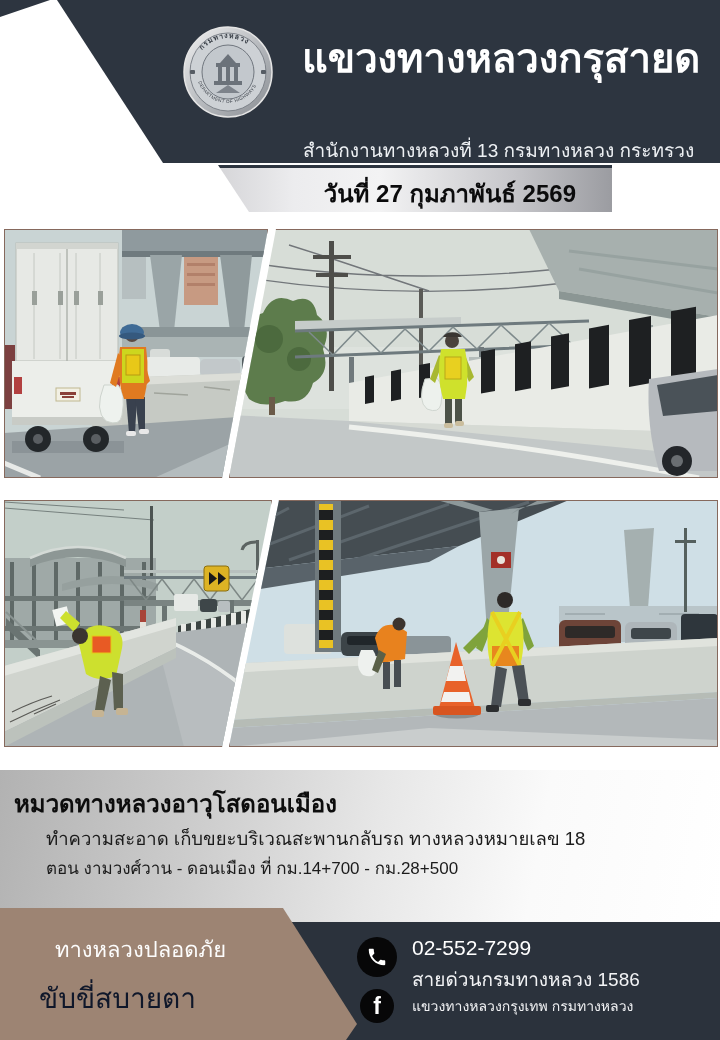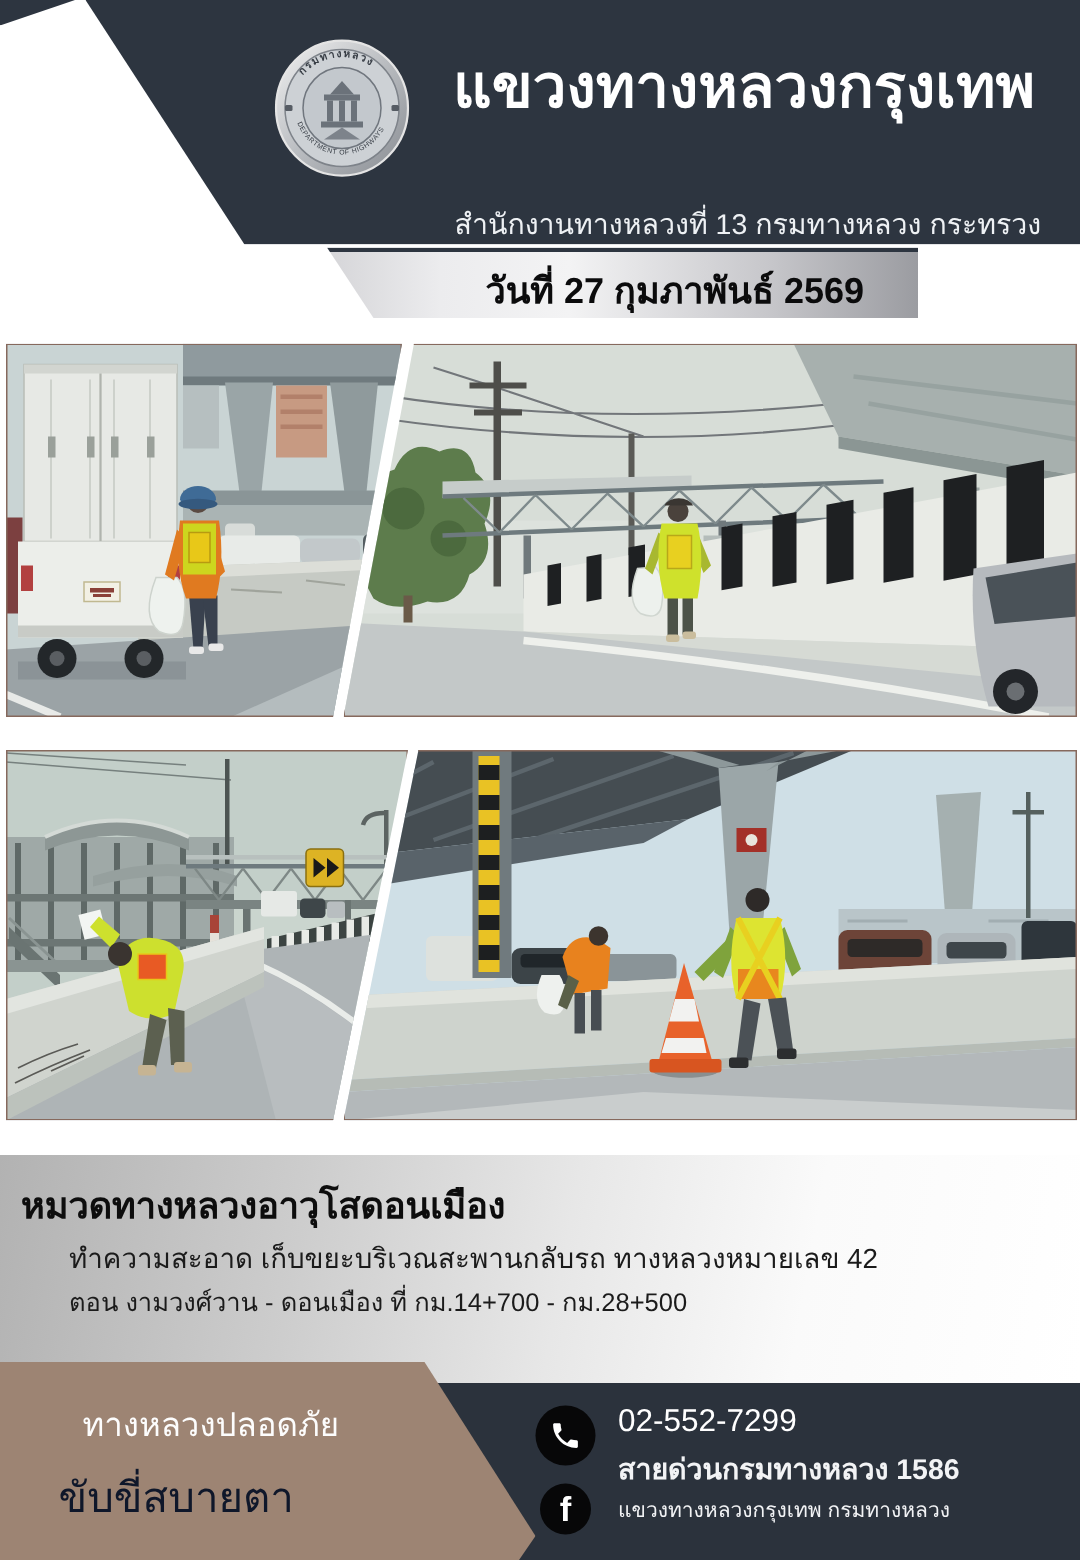--- a/index.html
+++ b/index.html
@@ -43,21 +43,21 @@
   
   .footer{position:absolute;top:922px;left:0;width:720px;height:118px;background:#2b323c;}
   .flag{position:absolute;top:908px;left:0;width:360px;height:132px;background:#9d8473;
         clip-path:polygon(0 0,283px 0,357px 116px,346px 132px,0 132px);}
   .slogan1{position:absolute;left:55px;top:24px;color:#fdfdfd;font-size:22px;font-weight:400;}
   .slogan2{position:absolute;left:39px;top:68px;color:#0f172a;font-size:28px;font-weight:400;}
   .cic{position:absolute;border-radius:50%;background:#070708;display:flex;align-items:center;justify-content:center;}
   .phone-ic{left:357px;top:937px;width:40px;height:40px;}
   .fb-ic{left:360px;top:989px;width:34px;height:34px;color:#ffffff;font-weight:700;font-size:23px;line-height:1;}
   .phone-num{position:absolute;left:412px;top:936px;color:#ffffff;font-size:21px;font-weight:400;}
-  .hotline{position:absolute;left:412px;top:964px;color:#f2f3f5;font-size:19px;font-weight:bold;}
+  .hotline{position:absolute;left:412px;top:964px;color:#f2f3f5;font-size:19px;}
   .fb-tx{position:absolute;left:412px;top:995px;color:#f2f3f5;font-size:14px;}
 </style>
 </head>
 <body>
 
 <div class="page">
 
   <div class="hdr-tri"></div>
   <div class="hdr-dark"></div>
 
@@ -90,21 +90,21 @@
         <rect x="31" y="55" width="28" height="4"></rect>
         <path d="M45 59 l12 8 h-24 Z" opacity=".8"></path>
       </g>
       <g fill="#565c64">
         <rect x="7" y="44" width="5" height="4" rx="1"></rect>
           <rect x="78" y="44" width="5" height="4" rx="1"></rect>
       </g>
     </svg>
   </div>
 
-  <div class="org-title">แขวงทางหลวงกรุงเทพ</div>
+  <div class="org-title">แขวงทางหลวงกรุสายด</div>
   <div class="org-sub">สำนักงานทางหลวงที่ 13 กรมทางหลวง กระทรวงคมนาคม</div>
 
   <div class="date-band">
     <span class="date">วันที่ 27 กุมภาพันธ์ 2569</span>
   </div>
 
   <div class="row row1">
 
     <div class="photo p-a" aria-label="คนงานสวมเสื้อกั๊กสะท้อนแสงเก็บขยะข้างแบริเออร์ ด้านหลังรถบรรทุกตู้สีขาว ใต้ทางยกระดับ">
       <svg viewBox="0 0 264 249" preserveAspectRatio="none">
@@ -373,21 +373,21 @@
         <path d="M283 166 l7 38 10 -2 -5 -37 Z" fill="#4b5156"></path>
         <rect x="257" y="205" width="13" height="7" rx="2" fill="#2c2e30"></rect>
         <rect x="289" y="199" width="13" height="7" rx="2" fill="#2c2e30"></rect>
         <rect x="0.5" y="0.5" width="488" height="246" fill="none" stroke="#86695d"></rect>
       </svg>
     </div>
   </div>
 
   <div class="info">
     <h2>หมวดทางหลวงอาวุโสดอนเมือง</h2>
-    <div class="ln1">ทำความสะอาด เก็บขยะบริเวณสะพานกลับรถ ทางหลวงหมายเลข 42</div>
+    <div class="ln1">ทำความสะอาด เก็บขยะบริเวณสะพานกลับรถ ทางหลวงหมายเลข 18</div>
     <div class="ln2">ตอน งามวงศ์วาน - ดอนเมือง ที่ กม.14+700 - กม.28+500</div>
   </div>
 
   <div class="footer"></div>
   <div class="flag">
     <div class="slogan1">ทางหลวงปลอดภัย</div>
     <div class="slogan2">ขับขี่สบายตา</div>
   </div>
 
   <div class="cic phone-ic">

